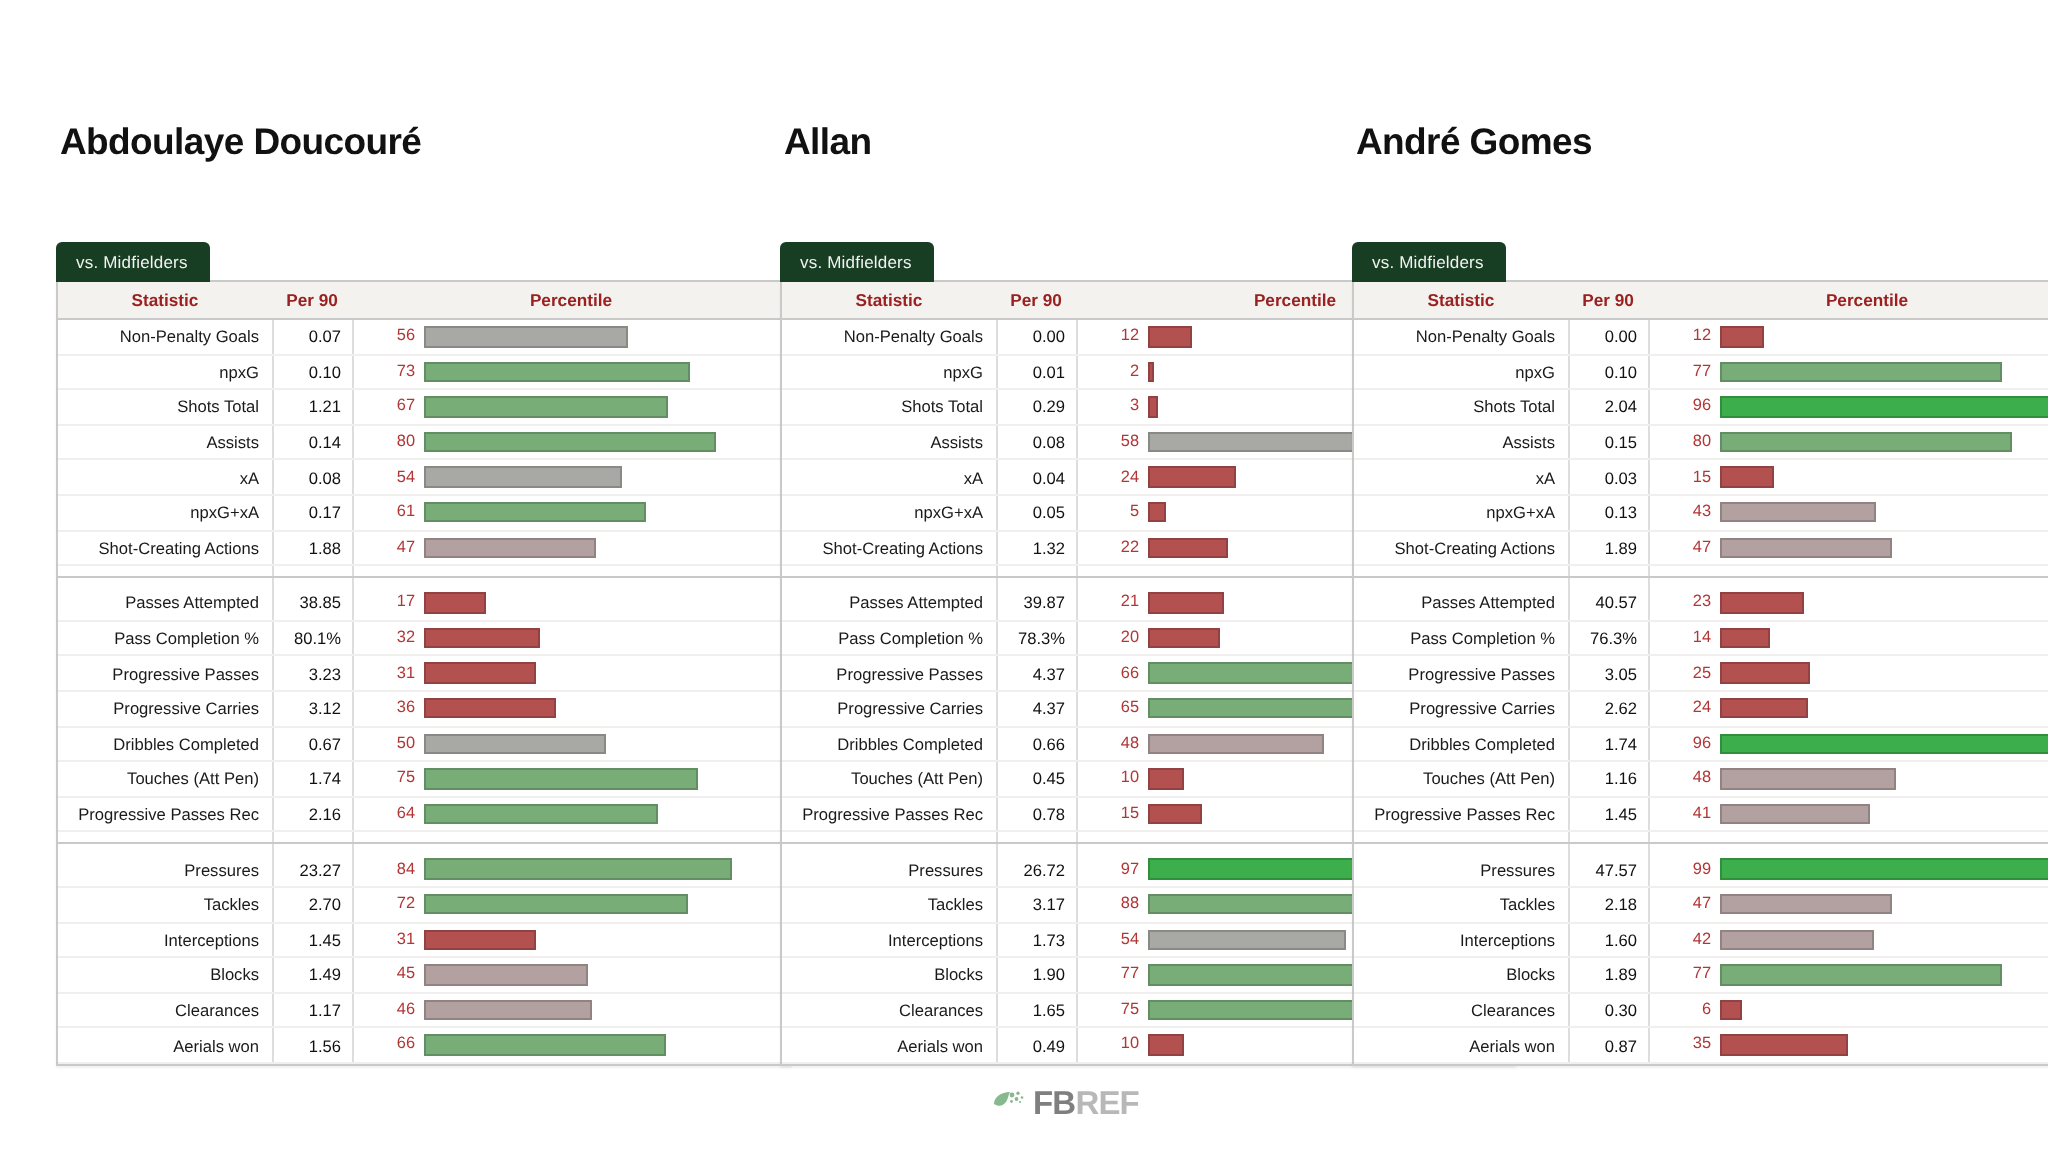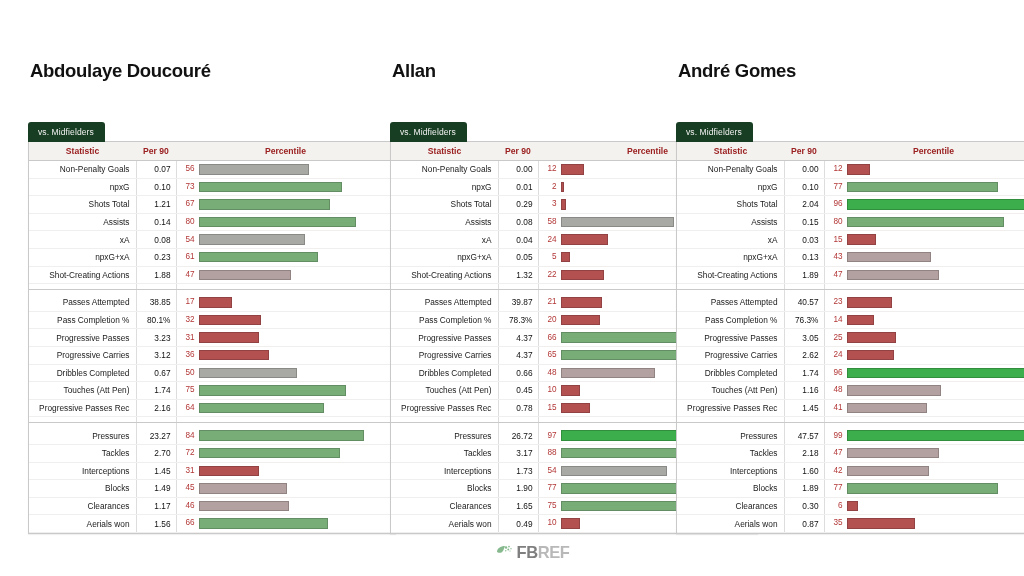--- a/index.html
+++ b/index.html
@@ -51,21 +51,21 @@
   }
   tr.row td.stat{
     text-align:right;padding-right:6px;color:#1a1a1a;
     border-right:1px solid #dddddd;font-size:8.3px;white-space:nowrap;
     overflow:hidden;
   }
   tr.row td.per{
     text-align:right;padding-right:5px;color:#111111;font-size:8.3px;
     border-right:1px solid #dddddd;white-space:nowrap;
   }
-  tr.row td.pct{padding-left:3px;}
+  tr.row td.pct{padding-left:16px;}
 
   .pctcell{display:flex;align-items:center;height:16.6px;}
   .pctnum{
     width:15px;min-width:15px;text-align:right;margin-right:4px;
     color:#b33636;font-size:8.2px;line-height:1;
   }
   .barbox{flex:1;height:16.6px;position:relative;}
   .bar{
     position:absolute;left:0;top:3px;height:10.5px;
     border:1px solid rgba(0,0,0,0.18);box-sizing:border-box;
@@ -158,21 +158,21 @@
                   <div class="pctcell">
                     <span class="pctnum">54</span>
                     <div class="barbox">
                       <div class="bar" style="width: 54%; background: rgb(168, 168, 164);"></div>
                     </div>
                   </div>
                 </td>
               </tr>
               <tr class="row">
                 <td class="stat">npxG+xA</td>
-                <td class="per">0.23</td>
+                <td class="per">0.17</td>
                 <td class="pct">
                   <div class="pctcell">
                     <span class="pctnum">61</span>
                     <div class="barbox">
                       <div class="bar" style="width: 61%; background: rgb(121, 173, 120);"></div>
                     </div>
                   </div>
                 </td>
               </tr>
               <tr class="row">

